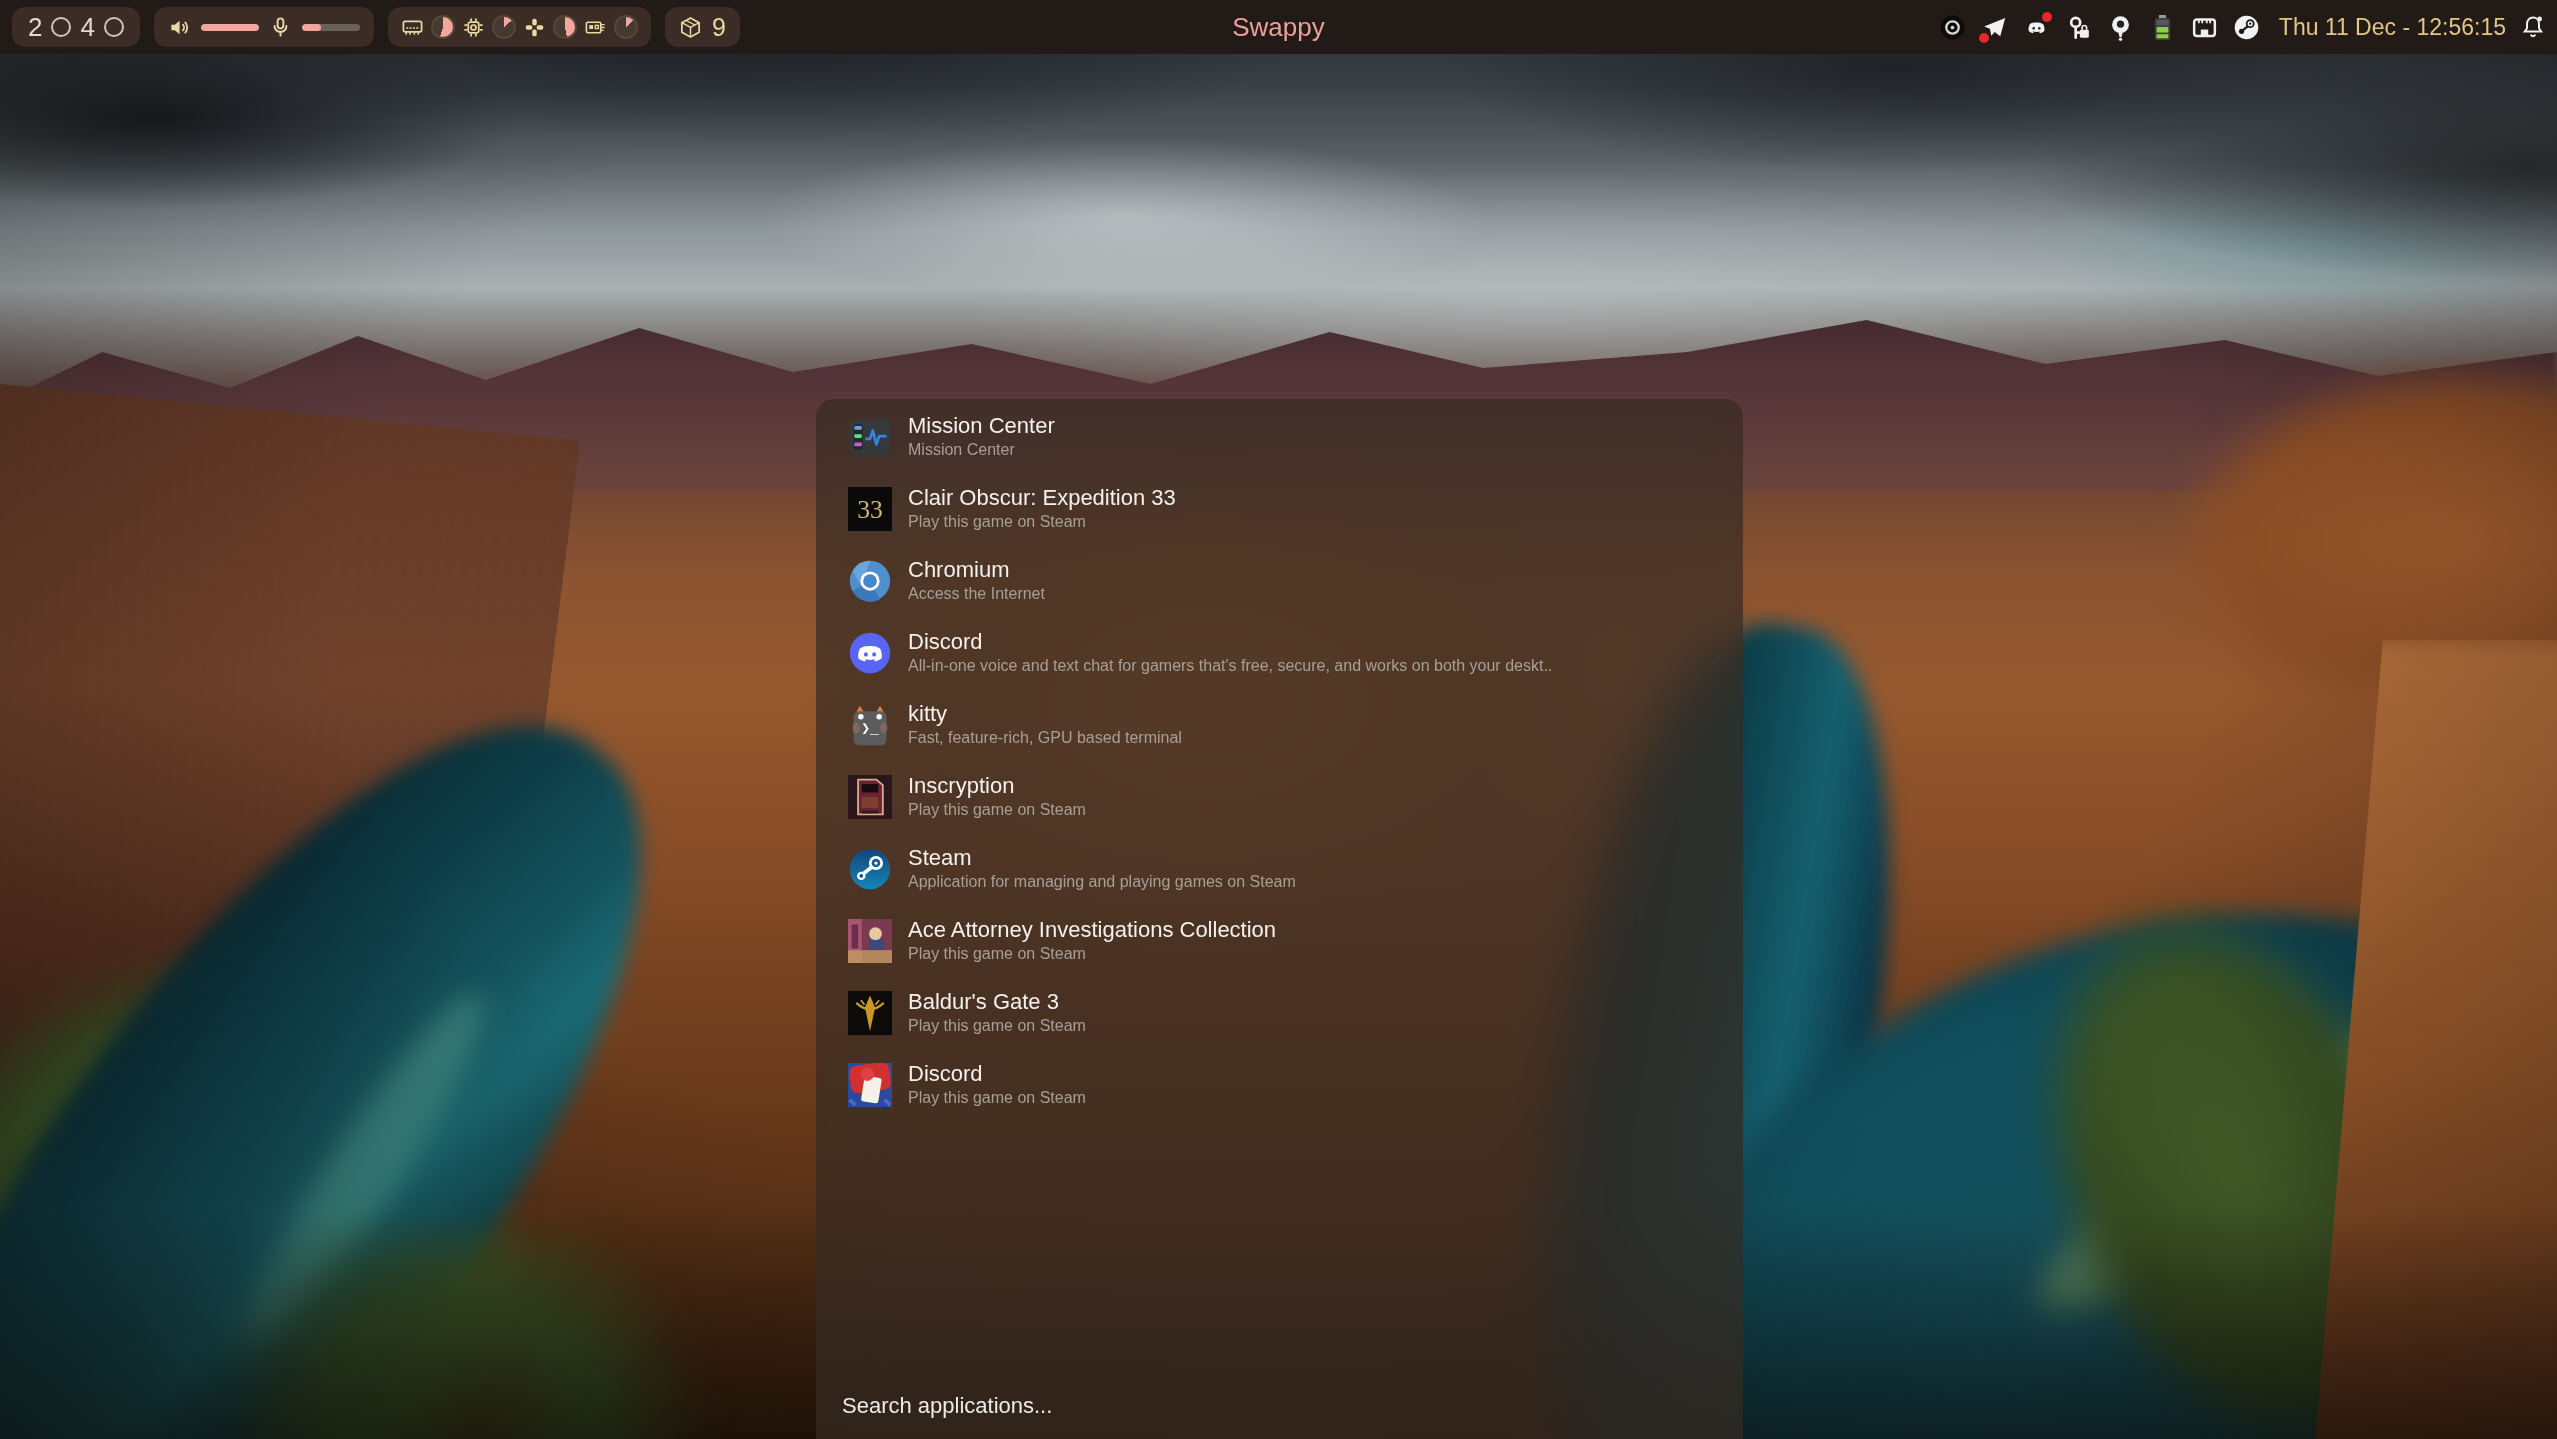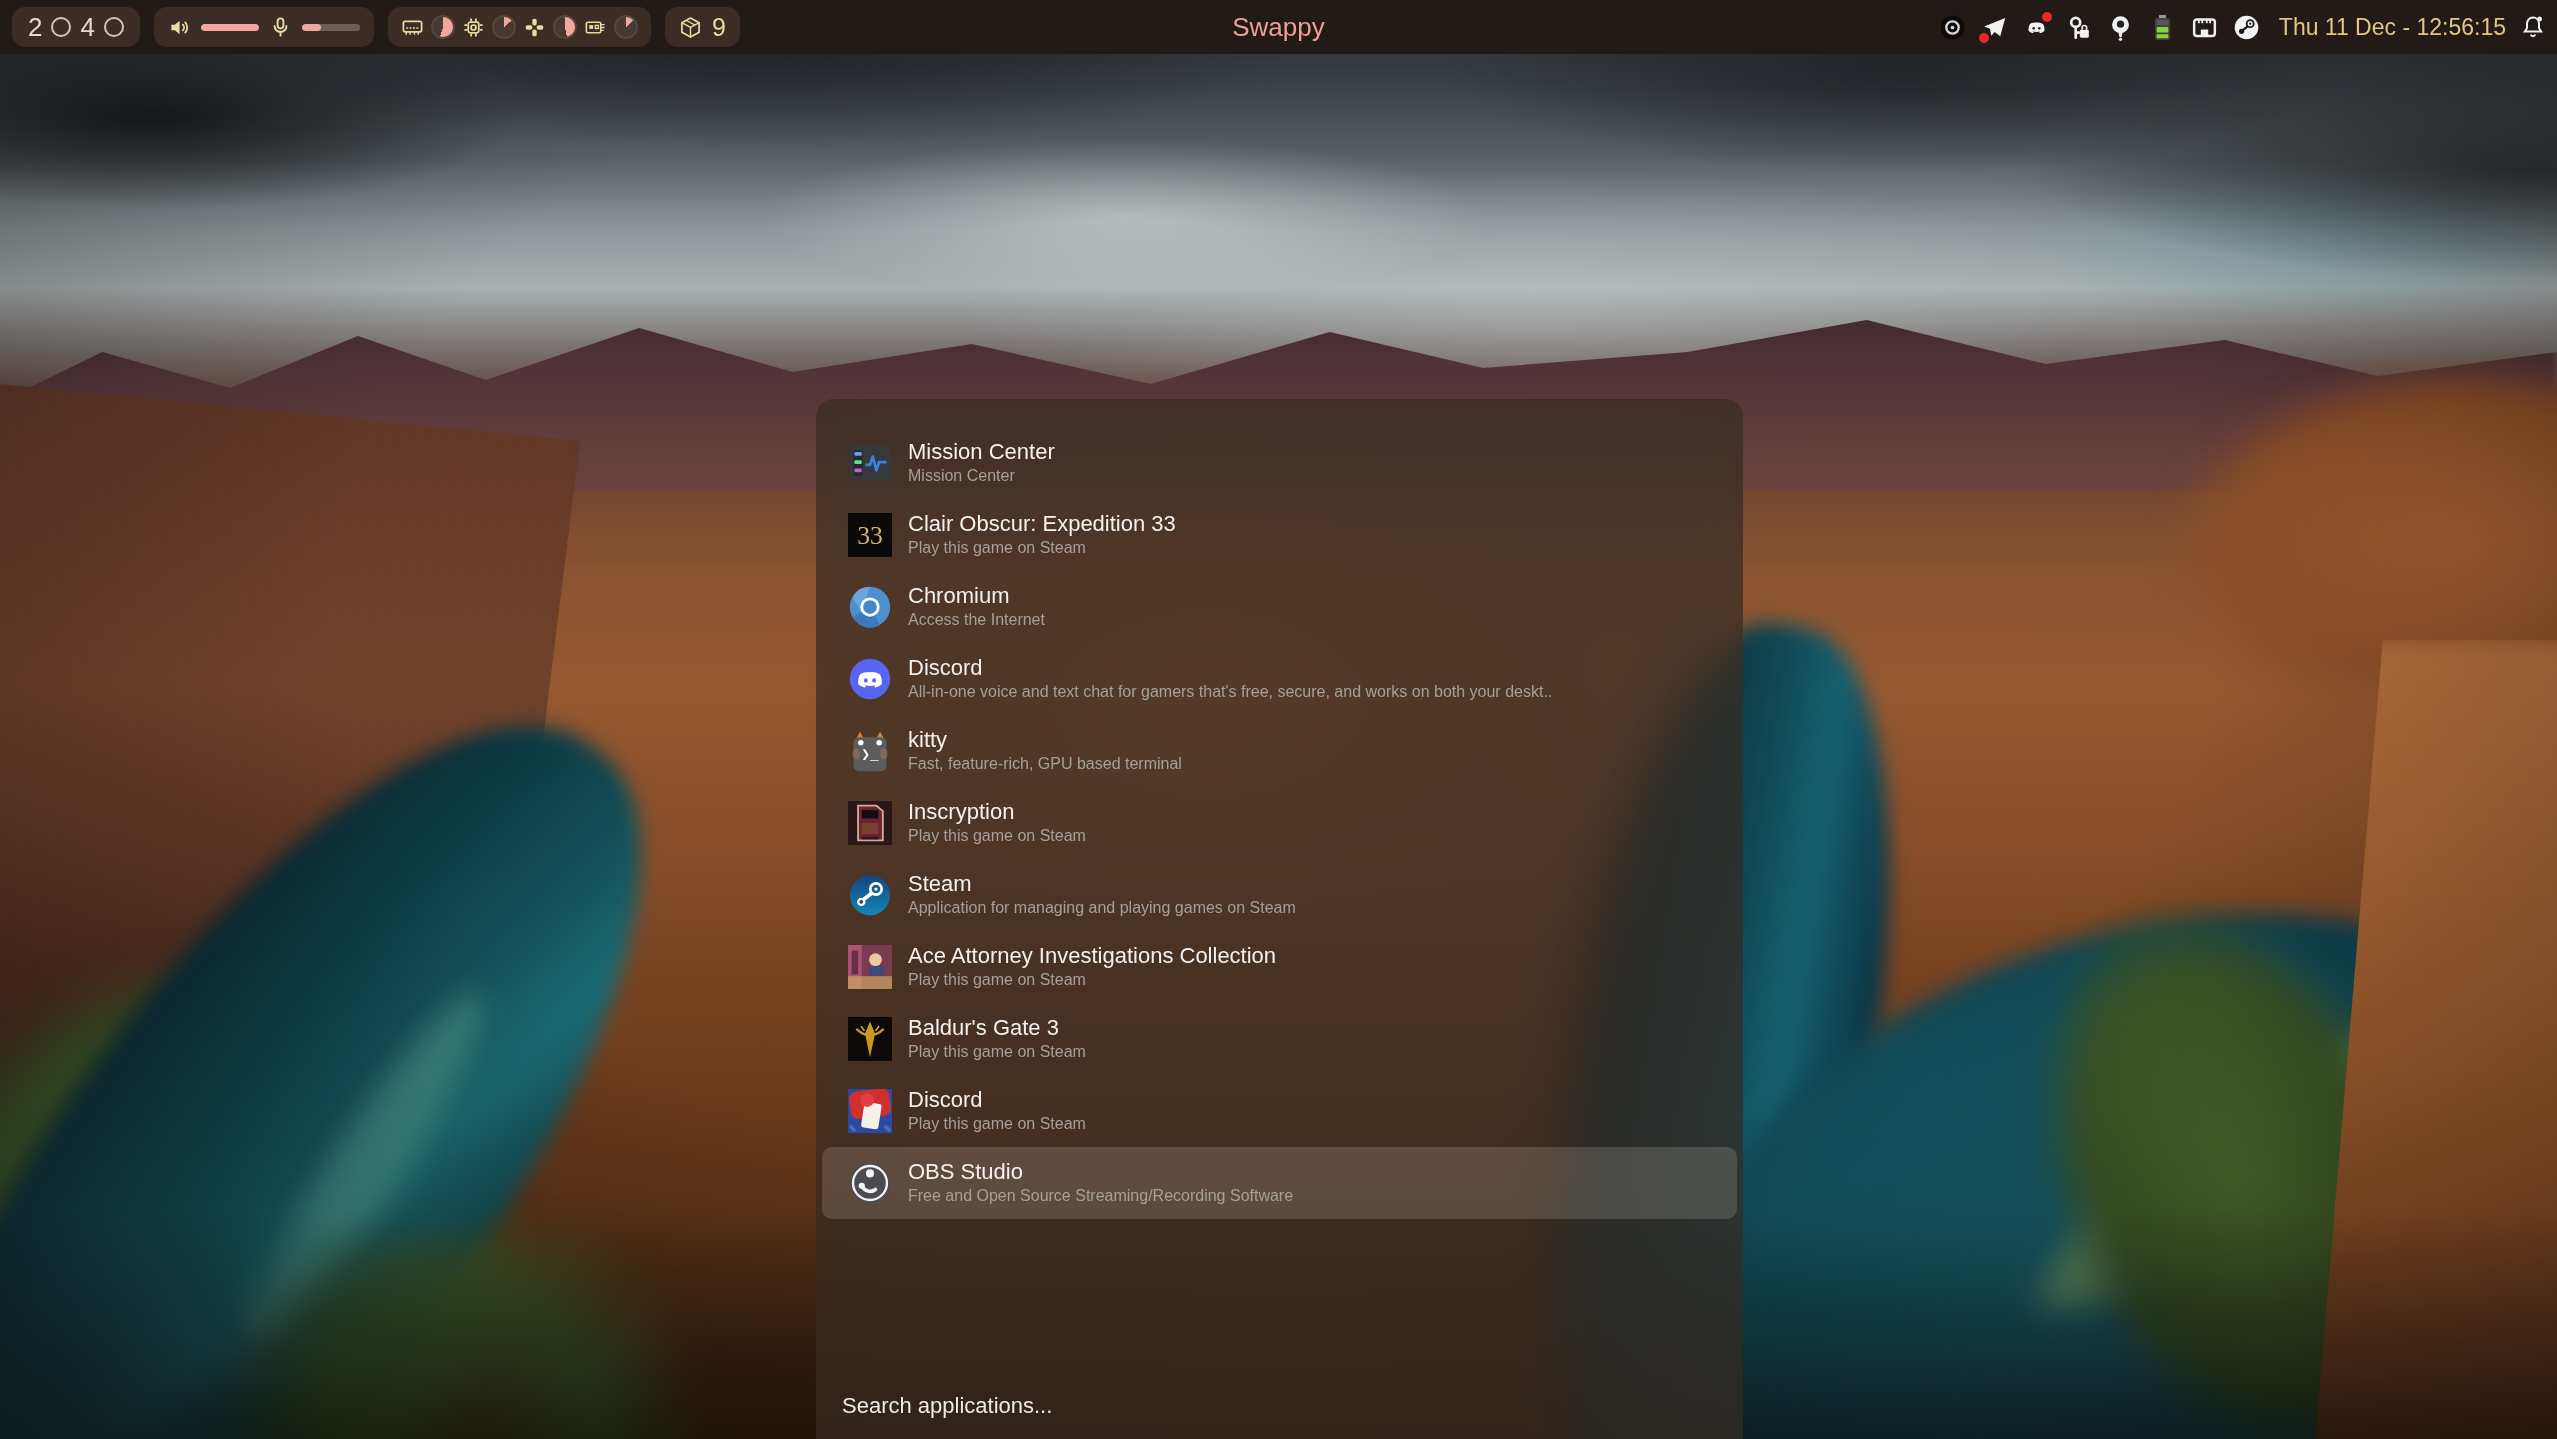--- a/index.html
+++ b/index.html
@@ -78,21 +78,21 @@
   .badge{position:absolute;width:10px;height:10px;border-radius:50%;background:#e8272c;}
   .badge.tr{right:-2px;top:-2px;} .badge.bl{left:-2px;bottom:-2px;}
   .clock{color:var(--gold);font-size:23px;white-space:nowrap;margin-left:4px;}
   .bicon{width:24px;height:24px;} .bicon svg{width:100%;height:100%;}
   .micon{width:23px;height:23px;} .micon svg{width:100%;height:100%;}
 
   
   .launcher{position:absolute;left:816px;top:399px;width:927px;height:1040px;z-index:10;
     background:rgba(56,43,34,.70);backdrop-filter:blur(28px) saturate(.9);-webkit-backdrop-filter:blur(28px);
     border-radius:18px 18px 0 0;}
-  .app-list{padding-top:28px;}
+  .app-list{padding-top:2px;}
   .app-row{height:72px;display:flex;align-items:center;padding:0 16px 0 26px;margin:0 6px;border-radius:10px;cursor:default;}
   .app-row.selected{background:var(--sel);}
   .app-ic{width:44px;height:44px;flex:0 0 44px;margin-right:16px;}
   .app-ic svg{width:44px;height:44px;display:block;}
   .app-texts{display:flex;flex-direction:column;justify-content:center;min-width:0;}
   .app-title{color:var(--title);font-size:22px;line-height:1.15;white-space:nowrap;}
   .app-sub{color:var(--sub);font-size:16px;line-height:1.3;margin-top:2px;white-space:nowrap;overflow:hidden;text-overflow:ellipsis;max-width:860px;}
   .search-line{position:absolute;left:26px;bottom:20px;color:#edebe8;font-size:22px;}
 </style>
 </head>
@@ -414,32 +414,17 @@
               <rect x="16" y="15" width="19" height="28" rx="3" fill="#f5f0e8" transform="rotate(9 25 29)"></rect>
               <circle cx="21" cy="12" r="7.5" fill="#e04040"></circle>
               <path d="M40 40l6 6M2 40l6 6" stroke="#4a6ac0" stroke-width="4"></path>
             </svg>
           </span>
     <span class="app-texts">
       <span class="app-title">Discord</span>
       <span class="app-sub">Play this game on Steam</span>
     </span>
   </div>
-        <div class="app-row selected">
-    <span class="app-ic">
-            <svg viewBox="0 0 48 48">
-              <circle cx="24" cy="24" r="22" fill="#4c4c50"></circle>
-              <circle cx="24" cy="24" r="18.5" fill="none" stroke="#f2f2f2" stroke-width="2.6"></circle>
-              <circle cx="24" cy="13.5" r="4.4" fill="#f2f2f2"></circle>
-              <path d="M15.5 27.5a9.5 9.5 0 0 0 14.5 3.6" fill="none" stroke="#f2f2f2" stroke-width="4" stroke-linecap="round"></path>
-              <circle cx="15" cy="27" r="3.4" fill="#f2f2f2"></circle>
-            </svg>
-          </span>
-    <span class="app-texts">
-      <span class="app-title">OBS Studio</span>
-      <span class="app-sub">Free and Open Source Streaming/Recording Software</span>
-    </span>
-  </div>
       </div>
     <div class="search-line">Search applications...</div>
   </div>
 
 </div>
 
 </body></html>

